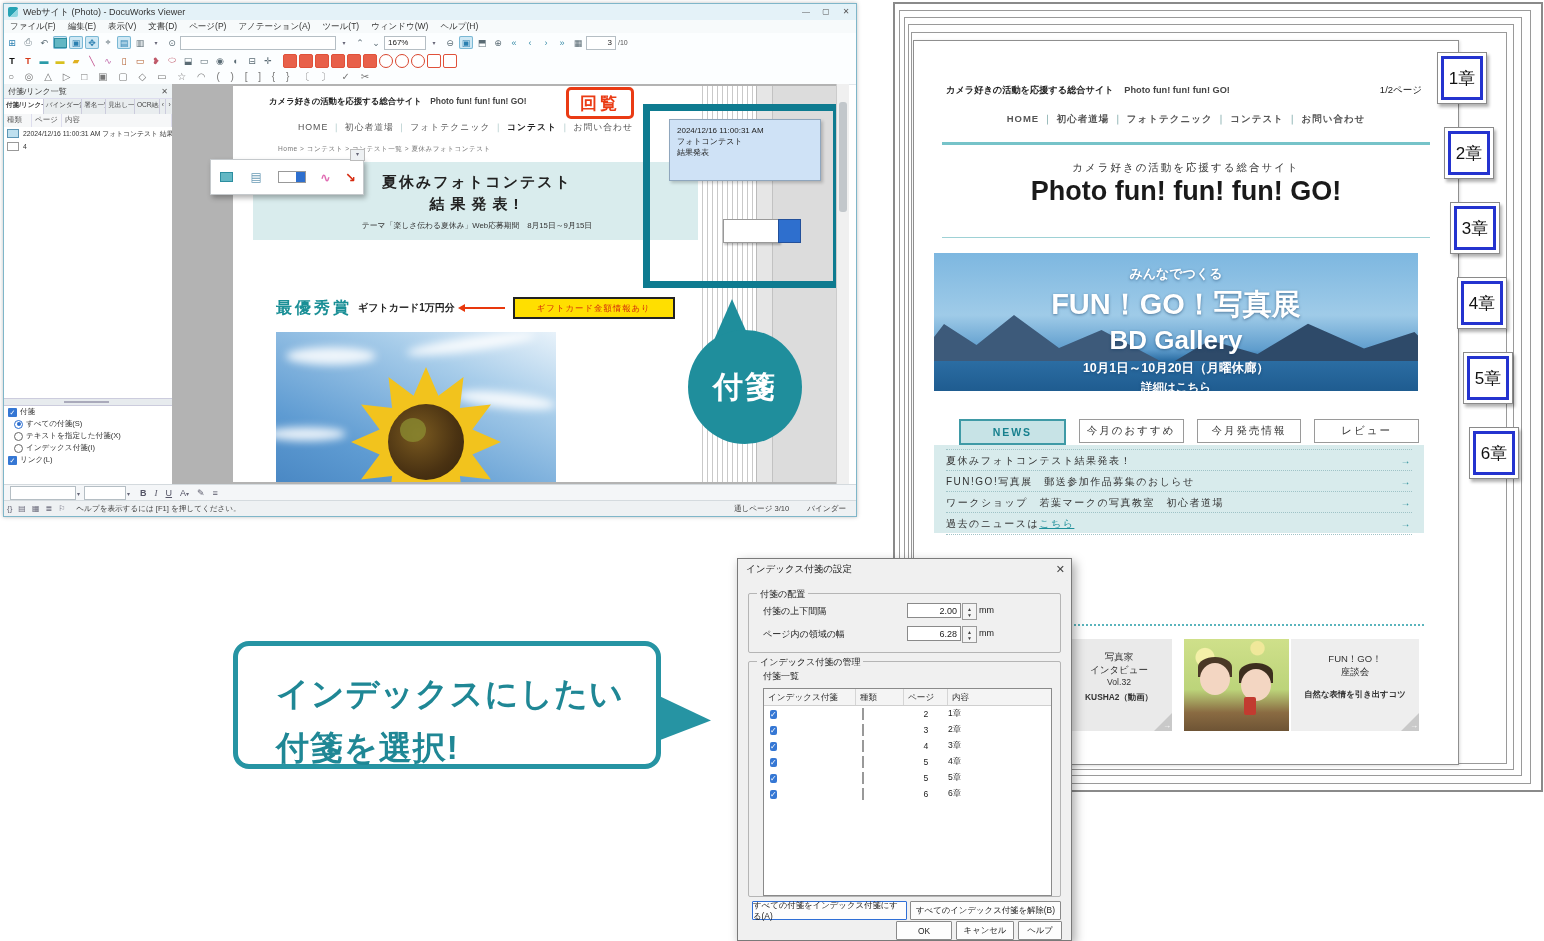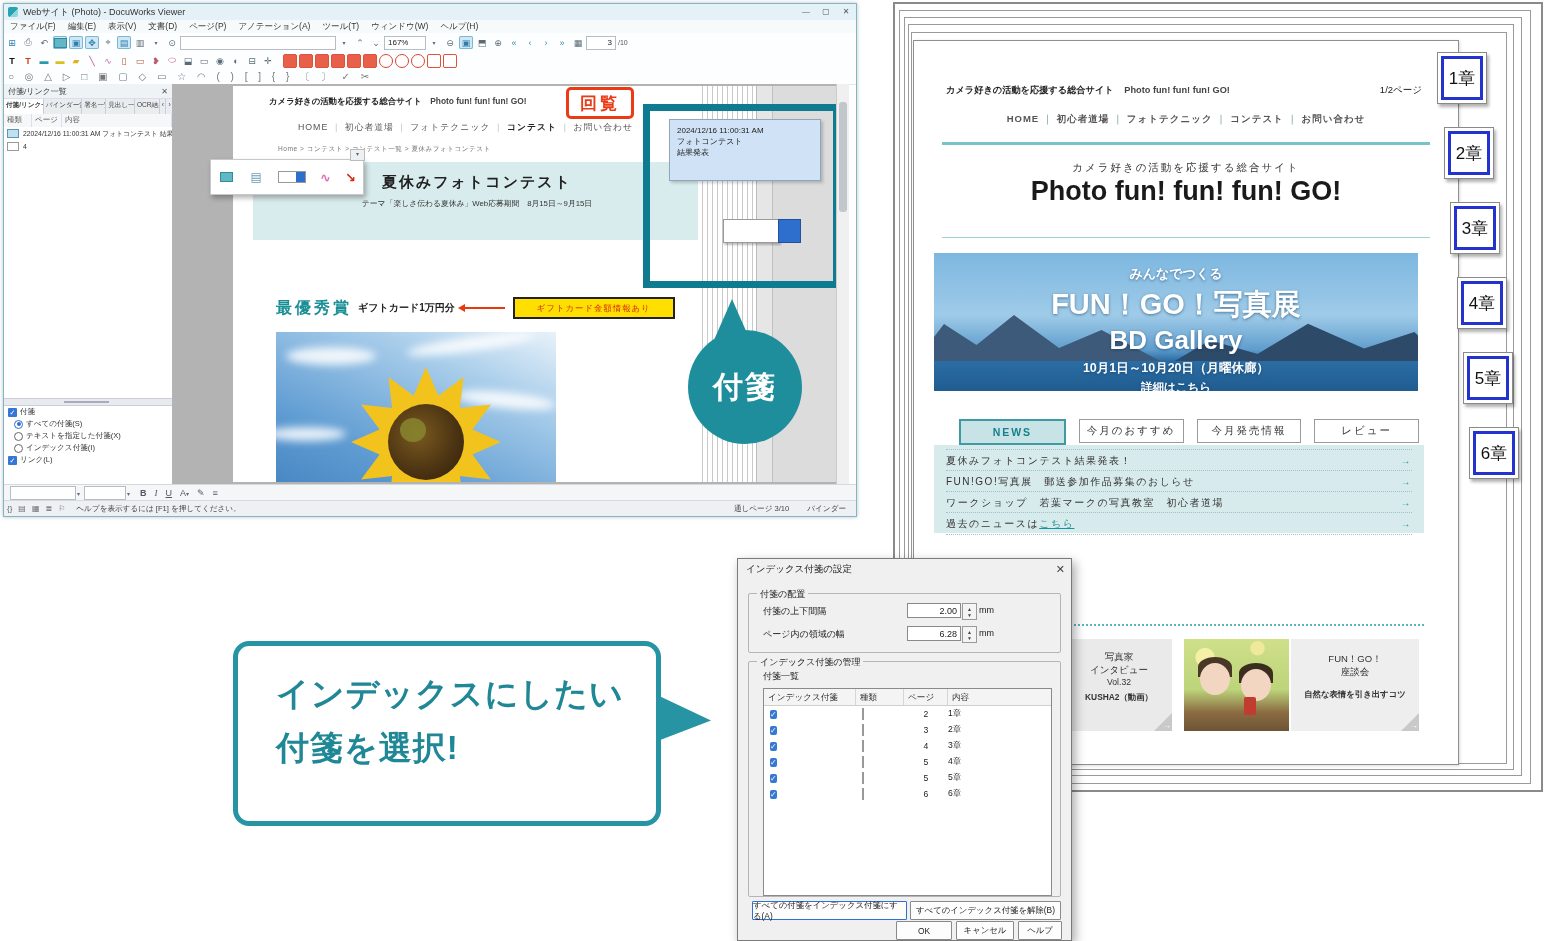--- a/index.html
+++ b/index.html
@@ -131,21 +131,21 @@
   #dtable{position:absolute;left:14px;top:26px;width:287px;height:206px;background:#fff;border:1px solid #8a8a8a;overflow:hidden;}
   .dth{display:flex;height:16px;background:#f4f4f4;border-bottom:1px solid #cfcfcf;font-size:8.6px;color:#333;align-items:center;}
   .dth div{border-right:1px solid #d5d5d5;padding-left:4px;box-sizing:border-box;height:16px;line-height:16px;}
   .dtr{display:flex;align-items:center;height:16px;font-size:8.6px;}
   .c1{width:92px;}.c2{width:48px;}.c3{width:44px;}.c4{flex:1;}
   .dchk{width:11px;height:11px;background:#3577d4;border-radius:2px;color:#fff;font-size:8px;line-height:11px;text-align:center;margin-left:6px;}
   .dicon{width:14px;height:9px;background:#fff;border:1px solid #999;margin-left:6px;}
   .dbtn{position:absolute;height:17px;background:#fdfdfd;border:1px solid #8a8a8a;font-size:8.4px;display:flex;align-items:center;justify-content:center;border-radius:1px;}
   .dbtn.focus{border:1.5px solid #2f6fd6;}
   
-  #callout{left:233px;top:641px;width:428px;height:185px;background:#fff;border:5px solid #2694a3;border-radius:16px;z-index:7;box-sizing:border-box;padding-left:8px;}
+  #callout{left:233px;top:641px;width:428px;height:128px;background:#fff;border:5px solid #2694a3;border-radius:16px;z-index:7;box-sizing:border-box;padding-left:8px;}
   #callout .l{position:absolute;left:38px;font-size:33px;font-weight:bold;color:#1f8795;letter-spacing:1px;}
   #calloutptr{left:655px;top:694px;width:56px;height:48px;background:#2694a3;clip-path:polygon(0 0,100% 55%,0 100%);z-index:7;}
   .tiny{font-size:7px;}
 </style>
 </head>
 <body>
 
 <div id="stage">
 
   <div id="win" class="abs">
@@ -323,20 +323,21 @@
           <span>Home</span>
           <span>&gt;</span>
           <span>コンテスト</span>
           <span>&gt;</span>
           <span>コンテスト一覧</span>
           <span>&gt;</span>
           <span>夏休みフォトコンテスト</span>
         </div>
         <div id="titleblock" class="abs">
           <div style="margin-top:11px;font-size:15px;font-weight:bold;letter-spacing:2px">夏休みフォトコンテスト</div>
+          <div style="font-size:15px;font-weight:bold;letter-spacing:6px;margin-top:3px">結果発表!</div>
           <div style="font-size:7.8px;margin-top:6px;color:#333">テーマ「楽しさ伝わる夏休み」Web応募期間　8月15日～9月15日</div>
         </div>
         <div id="award" class="abs">
           <span style="color:#1a8f96;font-size:16px;font-weight:bold;letter-spacing:3px">最優秀賞</span>
           <b style="font-size:10px;margin-left:6px">ギフトカード1万円分</b>
           <span class="redarrow"></span>
           <span id="awnote">ギフトカード金額情報あり</span>
         </div>
         <div id="photo" class="abs">
           <span class="cloud" style="left:10px;top:15px;width:90px;height:18px"></span>

